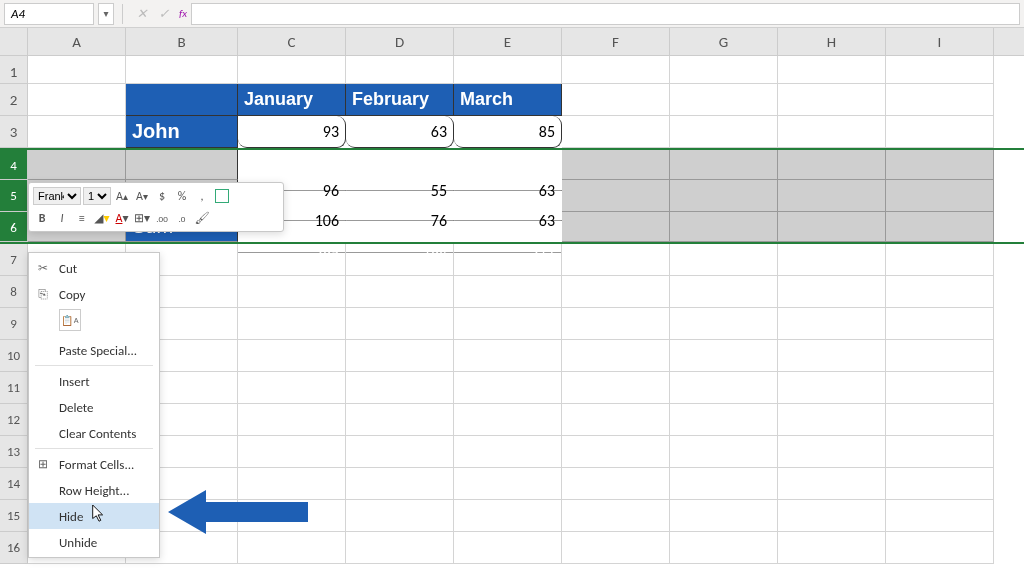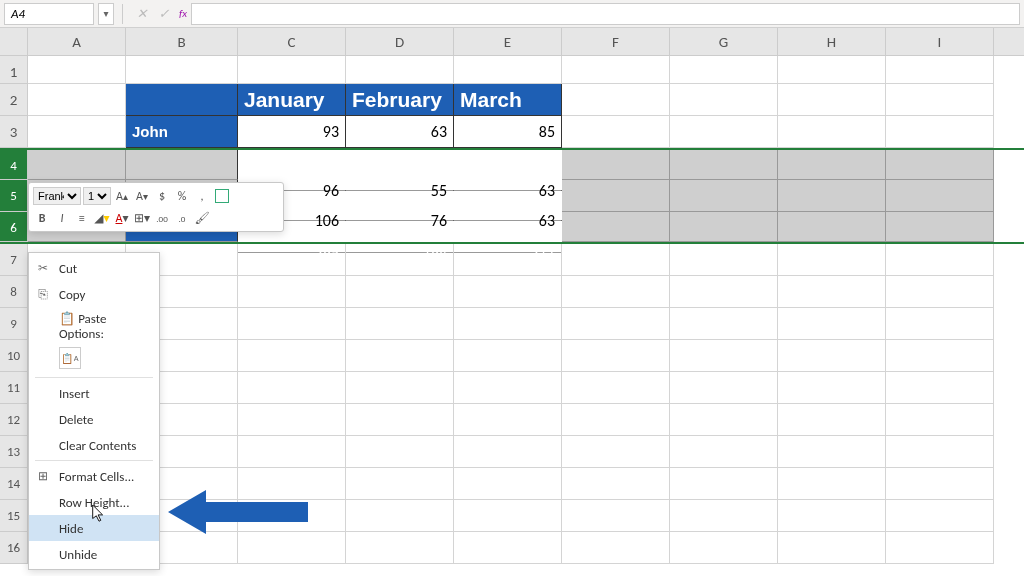--- a/index.html
+++ b/index.html
@@ -16,23 +16,23 @@
     
     .sheet { position: relative; }
     .col-headers { display: flex; height: 28px; background: #e6e6e6; border-bottom: 1px solid #ccc; }
     .corner { width: 28px; border-right: 1px solid #ccc; background: #e6e6e6; }
     .col-h { text-align: center; line-height: 28px; border-right: 1px solid #ccc; color: #555; background: #e6e6e6; font-size: 15px; }
     .row { display: flex; height: 32px; }
     .row.r1 { height: 28px; }
     .row-h { width: 28px; text-align: center; line-height: 32px; border-right: 1px solid #ccc; border-bottom: 1px solid #ccc; background: #e6e6e6; color: #555; font-size: 15px; }
     .row-h.narrow { font-size: 13px; }
     .cell { border-right: 1px solid #d4d4d4; border-bottom: 1px solid #d4d4d4; padding: 0 6px; display: flex; align-items: center; font-size: 16px; }
-    .th { background: #1e5fb4; color: #fff; font-weight: bold; border-right: 1px solid #333; border-bottom: 1px solid #333; font-family: 'Arial Black', Arial; font-size: 21px; }
-    .rh { background: #1e5fb4; color: #fff; font-weight: bold; border-right: 1px solid #333; border-bottom: 1px solid #333; font-family: 'Arial Black', Arial; font-size: 15px; }
-    .num { justify-content: flex-end; border-right: 1px solid #333; border-bottom: 1px solid #333; }
+    .th { background: #1e5fb4; color: #fff; font-weight: bold; border-right: 1px solid #333; border-bottom: 1px solid #333; font-family: 'Arial Black', Arial; font-size: 18px; }
+    .rh { background: #1e5fb4; color: #fff; font-weight: bold; border-right: 1px solid #333; border-bottom: 1px solid #333; font-family: 'Arial Black', Arial; font-size: 20px; }
+    .num { justify-content: flex-end; border-right: 1px solid #333; border-bottom: 1px solid #333; border-radius: 9px; }
     .sum .cell { background: #1e5fb4; color: #fff; font-weight: normal; border-right: 1px solid #333; }
     .highlight .cell { background: #cfcfcf; border-bottom: 1px solid #999; }
     .highlight .num { background: #cfcfcf; margin-top: 40px; }
     .highlight .row-h { background: #237f3a; color: #fff; }
     .highlight.sum .cell { background: #1e5fb4; }
     .highlight .empty { background: #cfcfcf; border-right: 1px solid #999; border-bottom: 1px solid #999; }
     .selection-border { border-top: 2px solid #237f3a; }
 
     
     .wA, .cA { width: 98px; }
@@ -329,26 +329,25 @@
 
 <div class="ctx">
   <div class="ctx-item">
     <span class="ic-l">✂</span>
     <span>Cut</span>
   </div>
   <div class="ctx-item">
     <span class="ic-l">⎘</span>
     <span>Copy</span>
   </div>
-  <div class="ctx-header">
-    <span class="ic-l">📋</span>
-    <span>Paste Options:</span>
-  </div>
   <div class="ctx-paste-opt">
     <span class="paste-ic">📋<sub>A</sub></span>
+  </div>
+  <div class="ctx-item">
+    <span>Paste Special...</span>
   </div>
   <div class="ctx-sep"></div>
   <div class="ctx-item">
     <span>Insert</span>
   </div>
   <div class="ctx-item">
     <span>Delete</span>
   </div>
   <div class="ctx-item">
     <span>Clear Contents</span>

